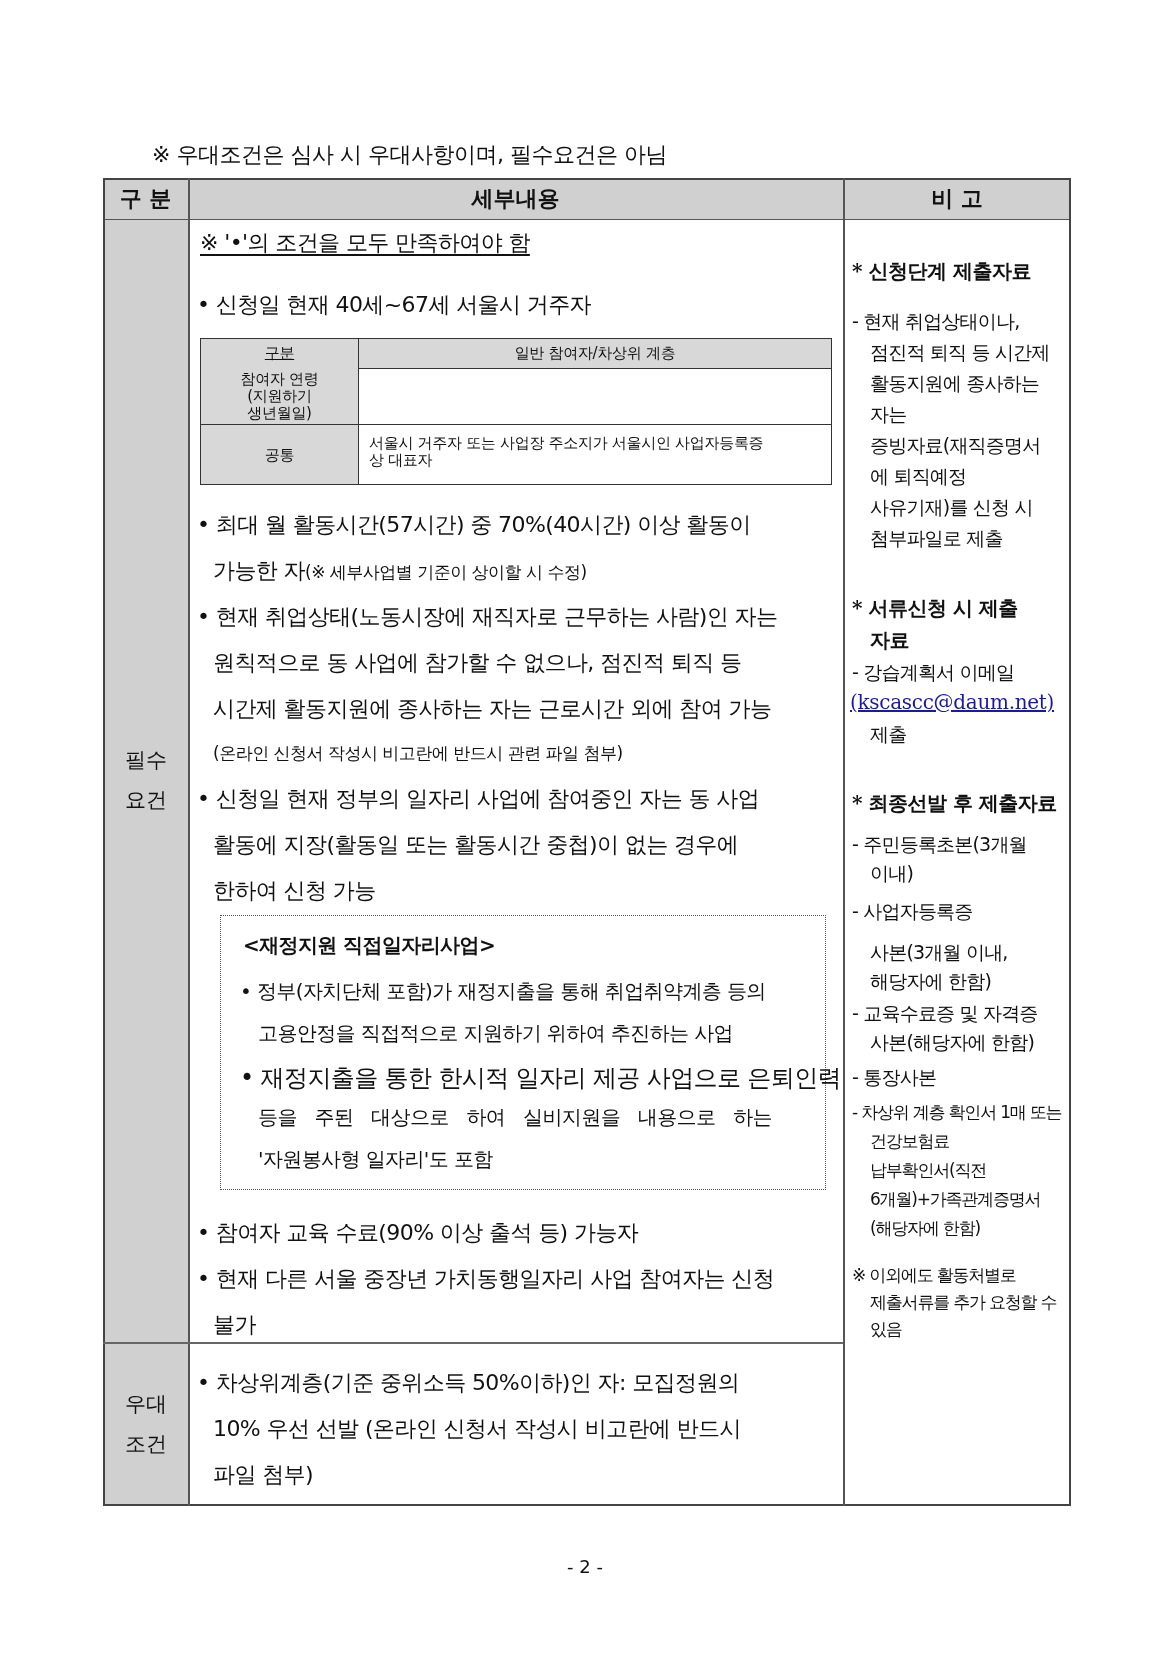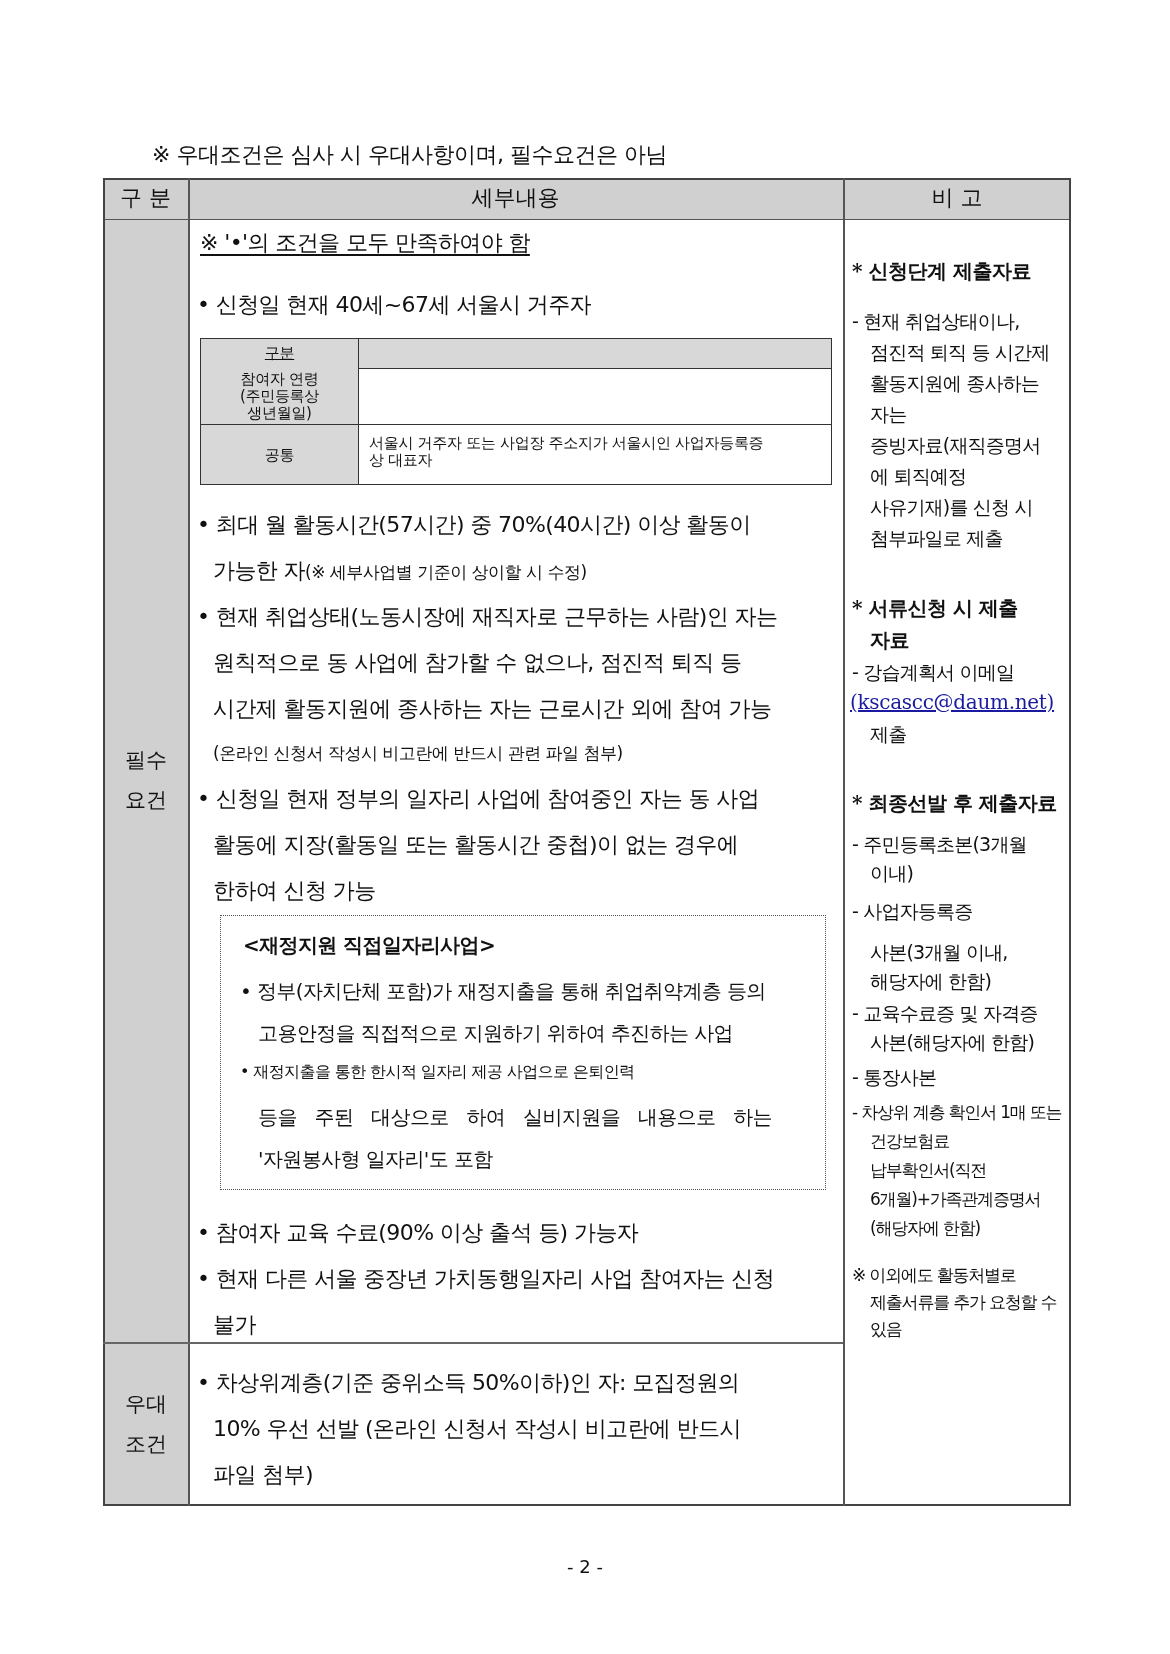--- a/index.html
+++ b/index.html
@@ -2,21 +2,21 @@
 <html><head>
 <meta charset="utf-8">
 <style>
   html, body { margin:0; padding:0; background:#ffffff; }
   body { width:1170px; height:1654px; position:relative; overflow:hidden;
          font-family:"DejaVu Sans", "Liberation Sans", sans-serif; color:#111; }
   .abs { position:absolute; }
   .note-top { left:152px; top:140px; font-size:22px; letter-spacing:-0.5px; }
   .tbl { left:103px; top:178px; width:968px; height:1328px; border:2px solid #444; box-sizing:border-box; }
   .hdr { left:103px; top:178px; width:968px; height:42px; background:#d0d0d0; border-bottom:1.5px solid #555; box-sizing:border-box; }
-  .hdr-cell { position:absolute; top:0; height:40px; line-height:40px; text-align:center; font-weight:normal; font-size:22px; font-family:"DejaVu Serif", serif;border-radius:11px; }
+  .hdr-cell { position:absolute; top:0; height:40px; line-height:40px; text-align:center; font-weight:bold; font-size:22px; font-family:"DejaVu Serif", serif;border-radius:11px; }
   .vline { position:absolute; width:1.5px; background:#555; }
   .col1-bg { left:104px; top:220px; width:84px; height:1285px; background:#d0d0d0; }
   .hline { position:absolute; height:1.5px; background:#666; }
   .sec-label { position:absolute; width:84px; text-align:center; font-size:21px; line-height:40px; }
   .line { position:absolute; white-space:nowrap; font-size:22px; letter-spacing:-0.6px; }
   .small { font-size:17px; letter-spacing:-0.5px; }
   .inner { left:200px; top:338px; width:632px; height:147px; border:1.5px solid #333; box-sizing:border-box; }
   .inner-hdr { position:absolute; left:0; top:0; width:100%; height:29px; background:#d8d8d8; border-bottom:1px solid #333; }
   .inner-c1 { position:absolute; left:0; top:29px; width:157px; height:116px; background:#d8d8d8; }
   .inner-vl { position:absolute; left:157px; top:0; width:1px; height:100%; background:#333; }
@@ -58,23 +58,24 @@
 
 <div class="line" style="left:200px;top:228px;"><u>※ '•'의 조건을 모두 만족하여야 함</u></div>
 <div class="line" style="left:197px;top:290px;">• 신청일 현재 40세~67세 서울시 거주자</div>
 
 <div class="abs inner">
   <div class="inner-hdr"></div>
   <div class="inner-c1"></div>
   <div class="inner-vl"></div>
   <div class="inner-hl"></div>
   <div class="it" style="left:0;width:157px;top:6px;text-decoration:underline;">구분</div>
+  <div class="it" style="left:158px;width:472px;top:6px;">일반 참여자/차상위 계층</div>
   <div class="it" style="left:0;width:157px;top:32px;">
     <div>참여자 연령</div>
-    <div>(주민등록상</div>
+    <div>(지원하기</div>
     <div>생년월일)</div>
   </div>
   <div class="it" style="left:0;width:157px;top:108px;">공통</div>
   <div class="it" style="left:168px;top:96px;text-align:left;">
     <div>서울시 거주자 또는 사업장 주소지가 서울시인 사업자등록증</div>
     <div>상 대표자</div>
   </div>
 </div>
 
 <div class="line" style="left:197px;top:510px;">• 최대 월 활동시간(57시간) 중 70%(40시간) 이상 활동이</div>
@@ -86,21 +87,21 @@
 <div class="line small" style="left:213px;top:742px;">(온라인 신청서 작성시 비고란에 반드시 관련 파일 첨부)</div>
 
 <div class="line" style="left:197px;top:784px;">• 신청일 현재 정부의 일자리 사업에 참여중인 자는 동 사업</div>
 <div class="line" style="left:213px;top:830px;">활동에 지장(활동일 또는 활동시간 중첩)이 없는 경우에</div>
 <div class="line" style="left:213px;top:876px;">한하여 신청 가능</div>
 
 <div class="abs dotbox"></div>
 <div class="line" style="left:243px;top:932px;font-weight:bold;font-size:20px;">&lt;재정지원 직접일자리사업&gt;</div>
 <div class="line" style="left:240px;top:978px;font-size:20px;">• 정부(자치단체 포함)가 재정지출을 통해 취업취약계층 등의</div>
 <div class="line" style="left:258px;top:1020px;font-size:20px;">고용안정을 직접적으로 지원하기 위하여 추진하는 사업</div>
-<div class="line" style="left:240px;top:1062px;font-size:16px;">• 재정지출을 통한 한시적 일자리 제공 사업으로 은퇴인력</div>
+<div class="line" style="left:240px;top:1062px;font-size:24px;">• 재정지출을 통한 한시적 일자리 제공 사업으로 은퇴인력</div>
 <div class="line" style="left:258px;top:1104px;font-size:20px;word-spacing:12px;">등을 주된 대상으로 하여 실비지원을 내용으로 하는</div>
 <div class="line" style="left:258px;top:1146px;font-size:20px;">'자원봉사형 일자리'도 포함</div>
 
 <div class="line" style="left:197px;top:1218px;">• 참여자 교육 수료(90% 이상 출석 등) 가능자</div>
 <div class="line" style="left:197px;top:1264px;">• 현재 다른 서울 중장년 가치동행일자리 사업 참여자는 신청</div>
 <div class="line" style="left:213px;top:1310px;">불가</div>
 
 <div class="line" style="left:197px;top:1368px;">• 차상위계층(기준 중위소득 50%이하)인 자: 모집정원의</div>
 <div class="line" style="left:213px;top:1414px;">10% 우선 선발 (온라인 신청서 작성시 비고란에 반드시</div>
 <div class="line" style="left:213px;top:1460px;">파일 첨부)</div>

